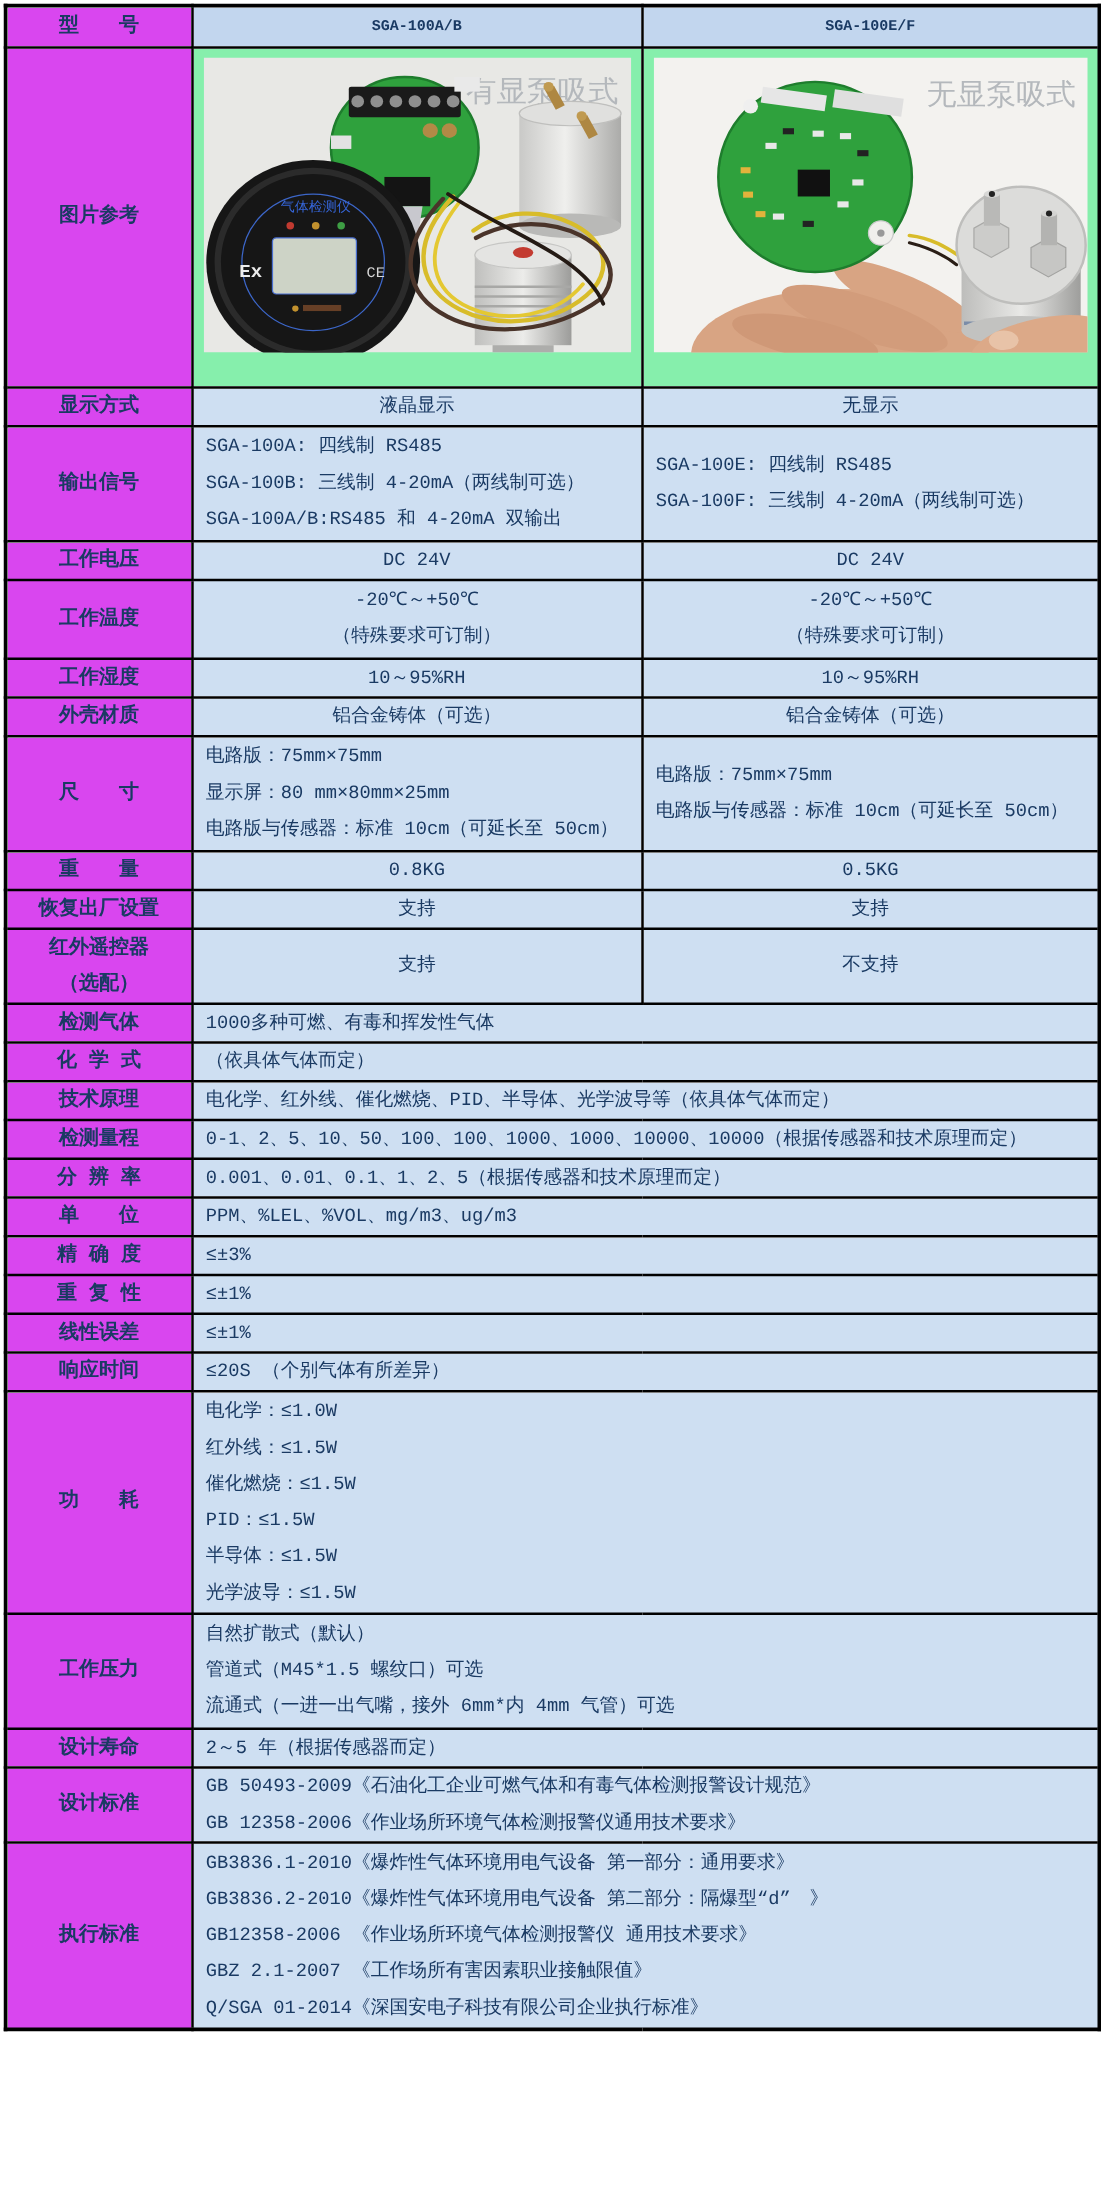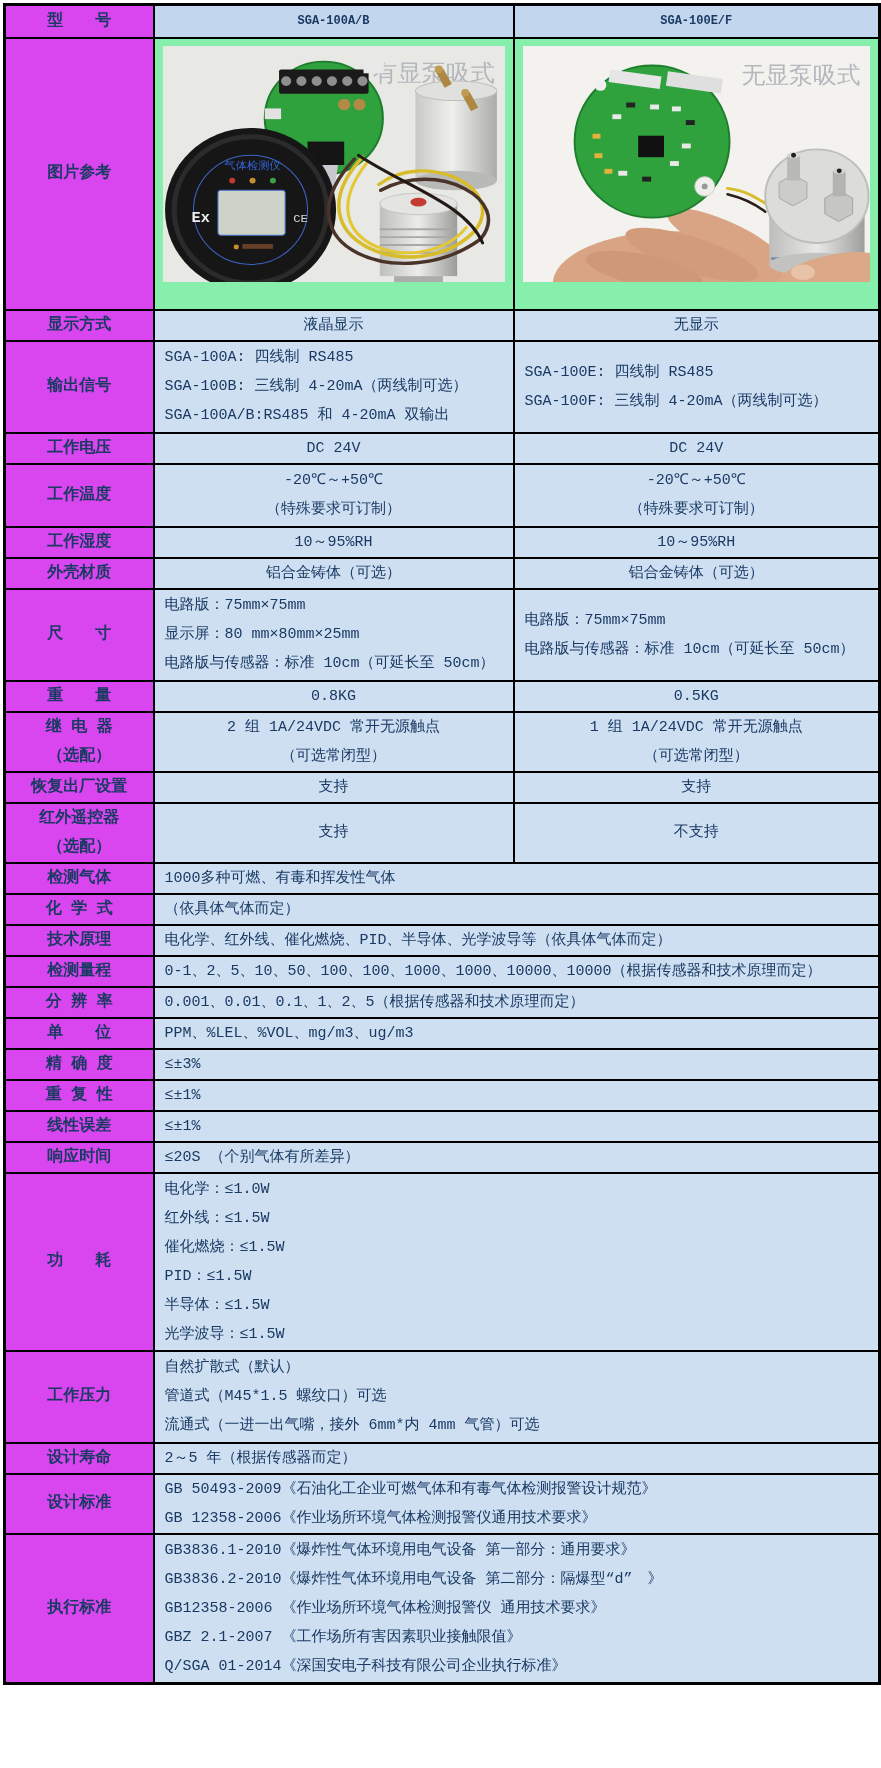--- a/index.html
+++ b/index.html
@@ -212,28 +212,20 @@
 显示屏：80 mm×80mm×25mm
 电路版与传感器：标准 10cm（可延长至 50cm）</td>
   <td class="val l">电路版：75mm×75mm
 电路版与传感器：标准 10cm（可延长至 50cm）</td>
 </tr>
 <tr style="height:28px">
   <td class="lab">重　　量</td>
   <td class="val c">0.8KG</td>
   <td class="val c">0.5KG</td>
 </tr>
-<tr style="height:59px">
-  <td class="lab">继 电 器
-（选配）</td>
-  <td class="val c">2 组 1A/24VDC 常开无源触点
-（可选常闭型）</td>
-  <td class="val c">1 组 1A/24VDC 常开无源触点
-（可选常闭型）</td>
-</tr>
 <tr style="height:29px">
   <td class="lab">恢复出厂设置</td>
   <td class="val c">支持</td>
   <td class="val c">支持</td>
 </tr>
 <tr style="height:59px">
   <td class="lab">红外遥控器
 （选配）</td>
   <td class="val c">支持</td>
   <td class="val c">不支持</td>

